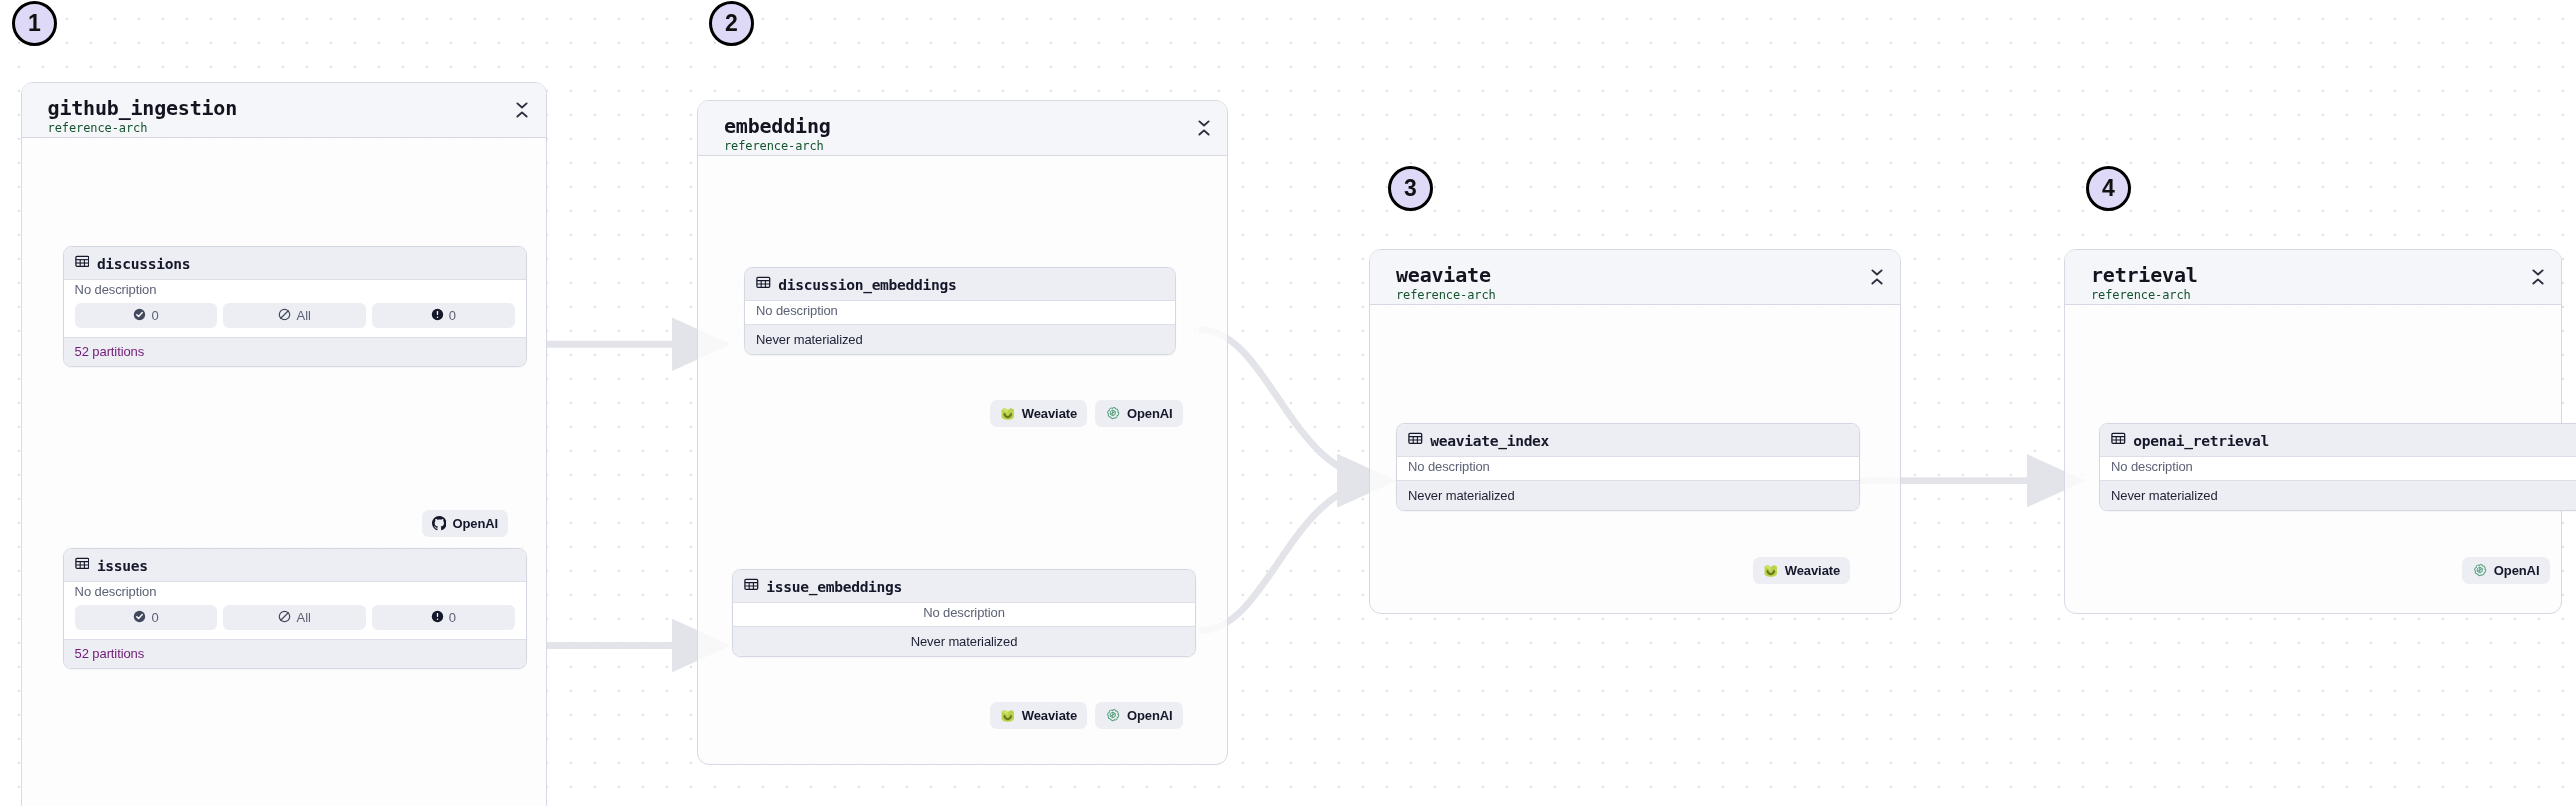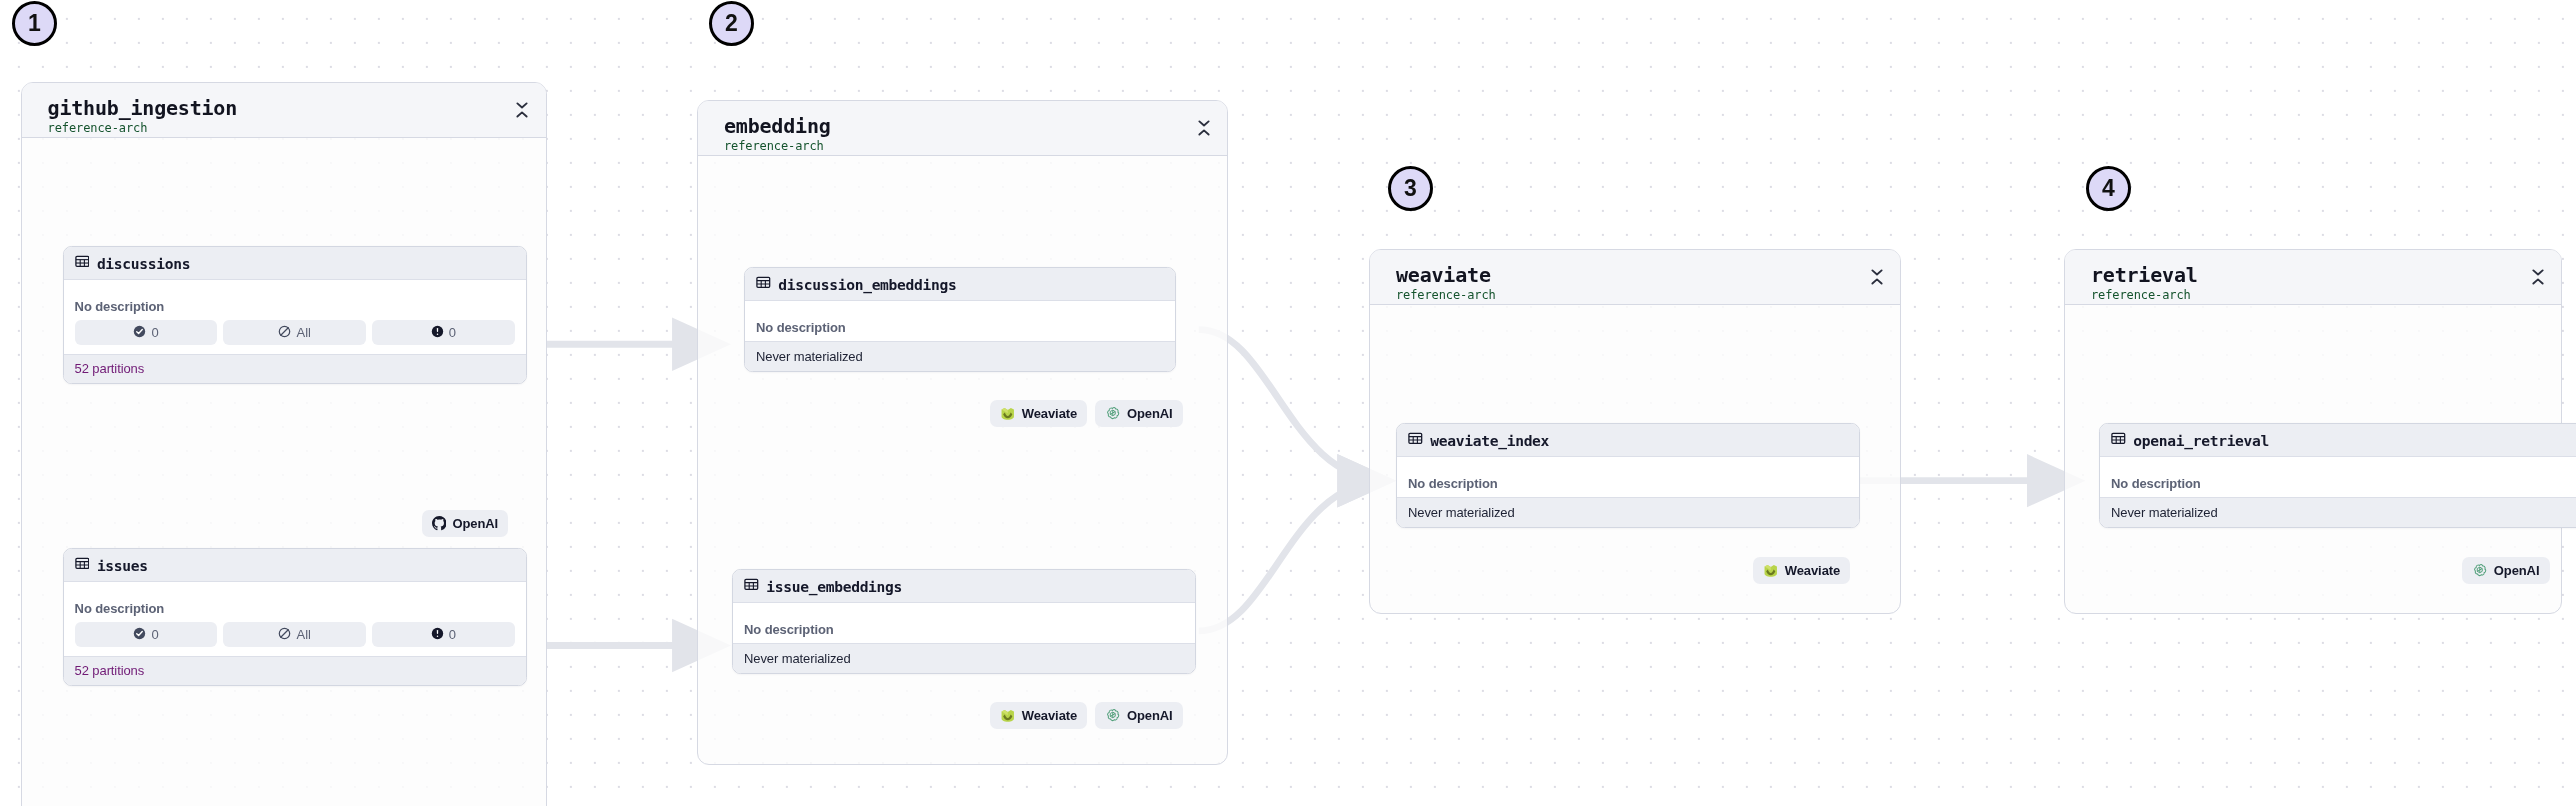--- a/index.html
+++ b/index.html
@@ -117,25 +117,24 @@
   .asset-name {
     font-family: "DejaVu Sans Mono", "Liberation Mono", monospace;
     font-size: 14.6px;
     font-weight: 700;
     color: #15182a;
     letter-spacing: -0.3px;
     white-space: nowrap;
   }
   .asset-desc {
     background: #ffffff;
-    padding: 19px 11px 6px 11px;
+    padding: 2px 11px 6px 11px;
     font-size: 13px;
     color: #5c6275;
     letter-spacing: -0.1px;
-    font-weight: bold;
   }
   .asset-status {
     background: #eceef3;
     border-top: 0.9px solid #dcdfe8;
     padding: 6.9px 11px 6.9px 11px;
     font-size: 13px;
     color: #1d2133;
     letter-spacing: -0.1px;
   }
 
@@ -388,21 +387,21 @@
         <span>
           <svg width="15.5" height="15.5" viewBox="0 0 24 24">
               <path fill="none" stroke="#4f9e78" stroke-width="1.55" d="M11.99 3.2c1.3-1.0 3.2-.75 4.2.5l.05.07c.2.27.35.56.44.87 1.6-.22 3.15.78 3.56 2.38.2.77.1 1.56-.25 2.24 1.33 1.0 1.66 2.88.72 4.27-.45.66-1.1 1.12-1.84 1.33.22 1.6-.78 3.15-2.38 3.56-.77.2-1.56.1-2.24-.25-1.0 1.33-2.88 1.66-4.27.72-.66-.45-1.12-1.1-1.33-1.84-1.6.22-3.15-.78-3.56-2.38-.2-.77-.1-1.56.25-2.24-1.33-1.0-1.66-2.88-.72-4.27.45-.66 1.1-1.12 1.84-1.33-.22-1.6.78-3.15 2.38-3.56.93-.24 1.88-.02 2.6.53z"></path>
               <path fill="none" stroke="#4f9e78" stroke-width="1.5" d="M8.2 8.55 L12 6.4 L15.8 8.55 L15.8 12.9 L12 15.05 L8.2 12.9 Z M12 6.4 L12 10.75 M15.8 8.55 L12 10.75 M12 10.75 L12 15.05 M8.2 12.9 L12 10.75"></path>
             </svg>
         </span>
         <span>OpenAI</span>
       </div>
     </div>
 
-    <div class="asset" style="left:34px; top:468px; width:464px;">
+    <div class="asset" style="left:34px; top:468px; width:464px;text-align:center;">
       <div class="asset-head">
         <span>
           <svg width="14.6" height="14.6" viewBox="0 0 16 16">
               <rect x="1" y="2.5" width="14" height="11" rx="1.2" stroke="#15182a" stroke-width="1.4" fill="none"></rect>
               <line x1="1" y1="6.2" x2="15" y2="6.2" stroke="#15182a" stroke-width="1.2"></line>
               <line x1="1" y1="9.9" x2="15" y2="9.9" stroke="#15182a" stroke-width="1.2"></line>
               <line x1="5.7" y1="6.2" x2="5.7" y2="13.5" stroke="#15182a" stroke-width="1.2"></line>
               <line x1="10.3" y1="6.2" x2="10.3" y2="13.5" stroke="#15182a" stroke-width="1.2"></line>
             </svg>
         </span>

